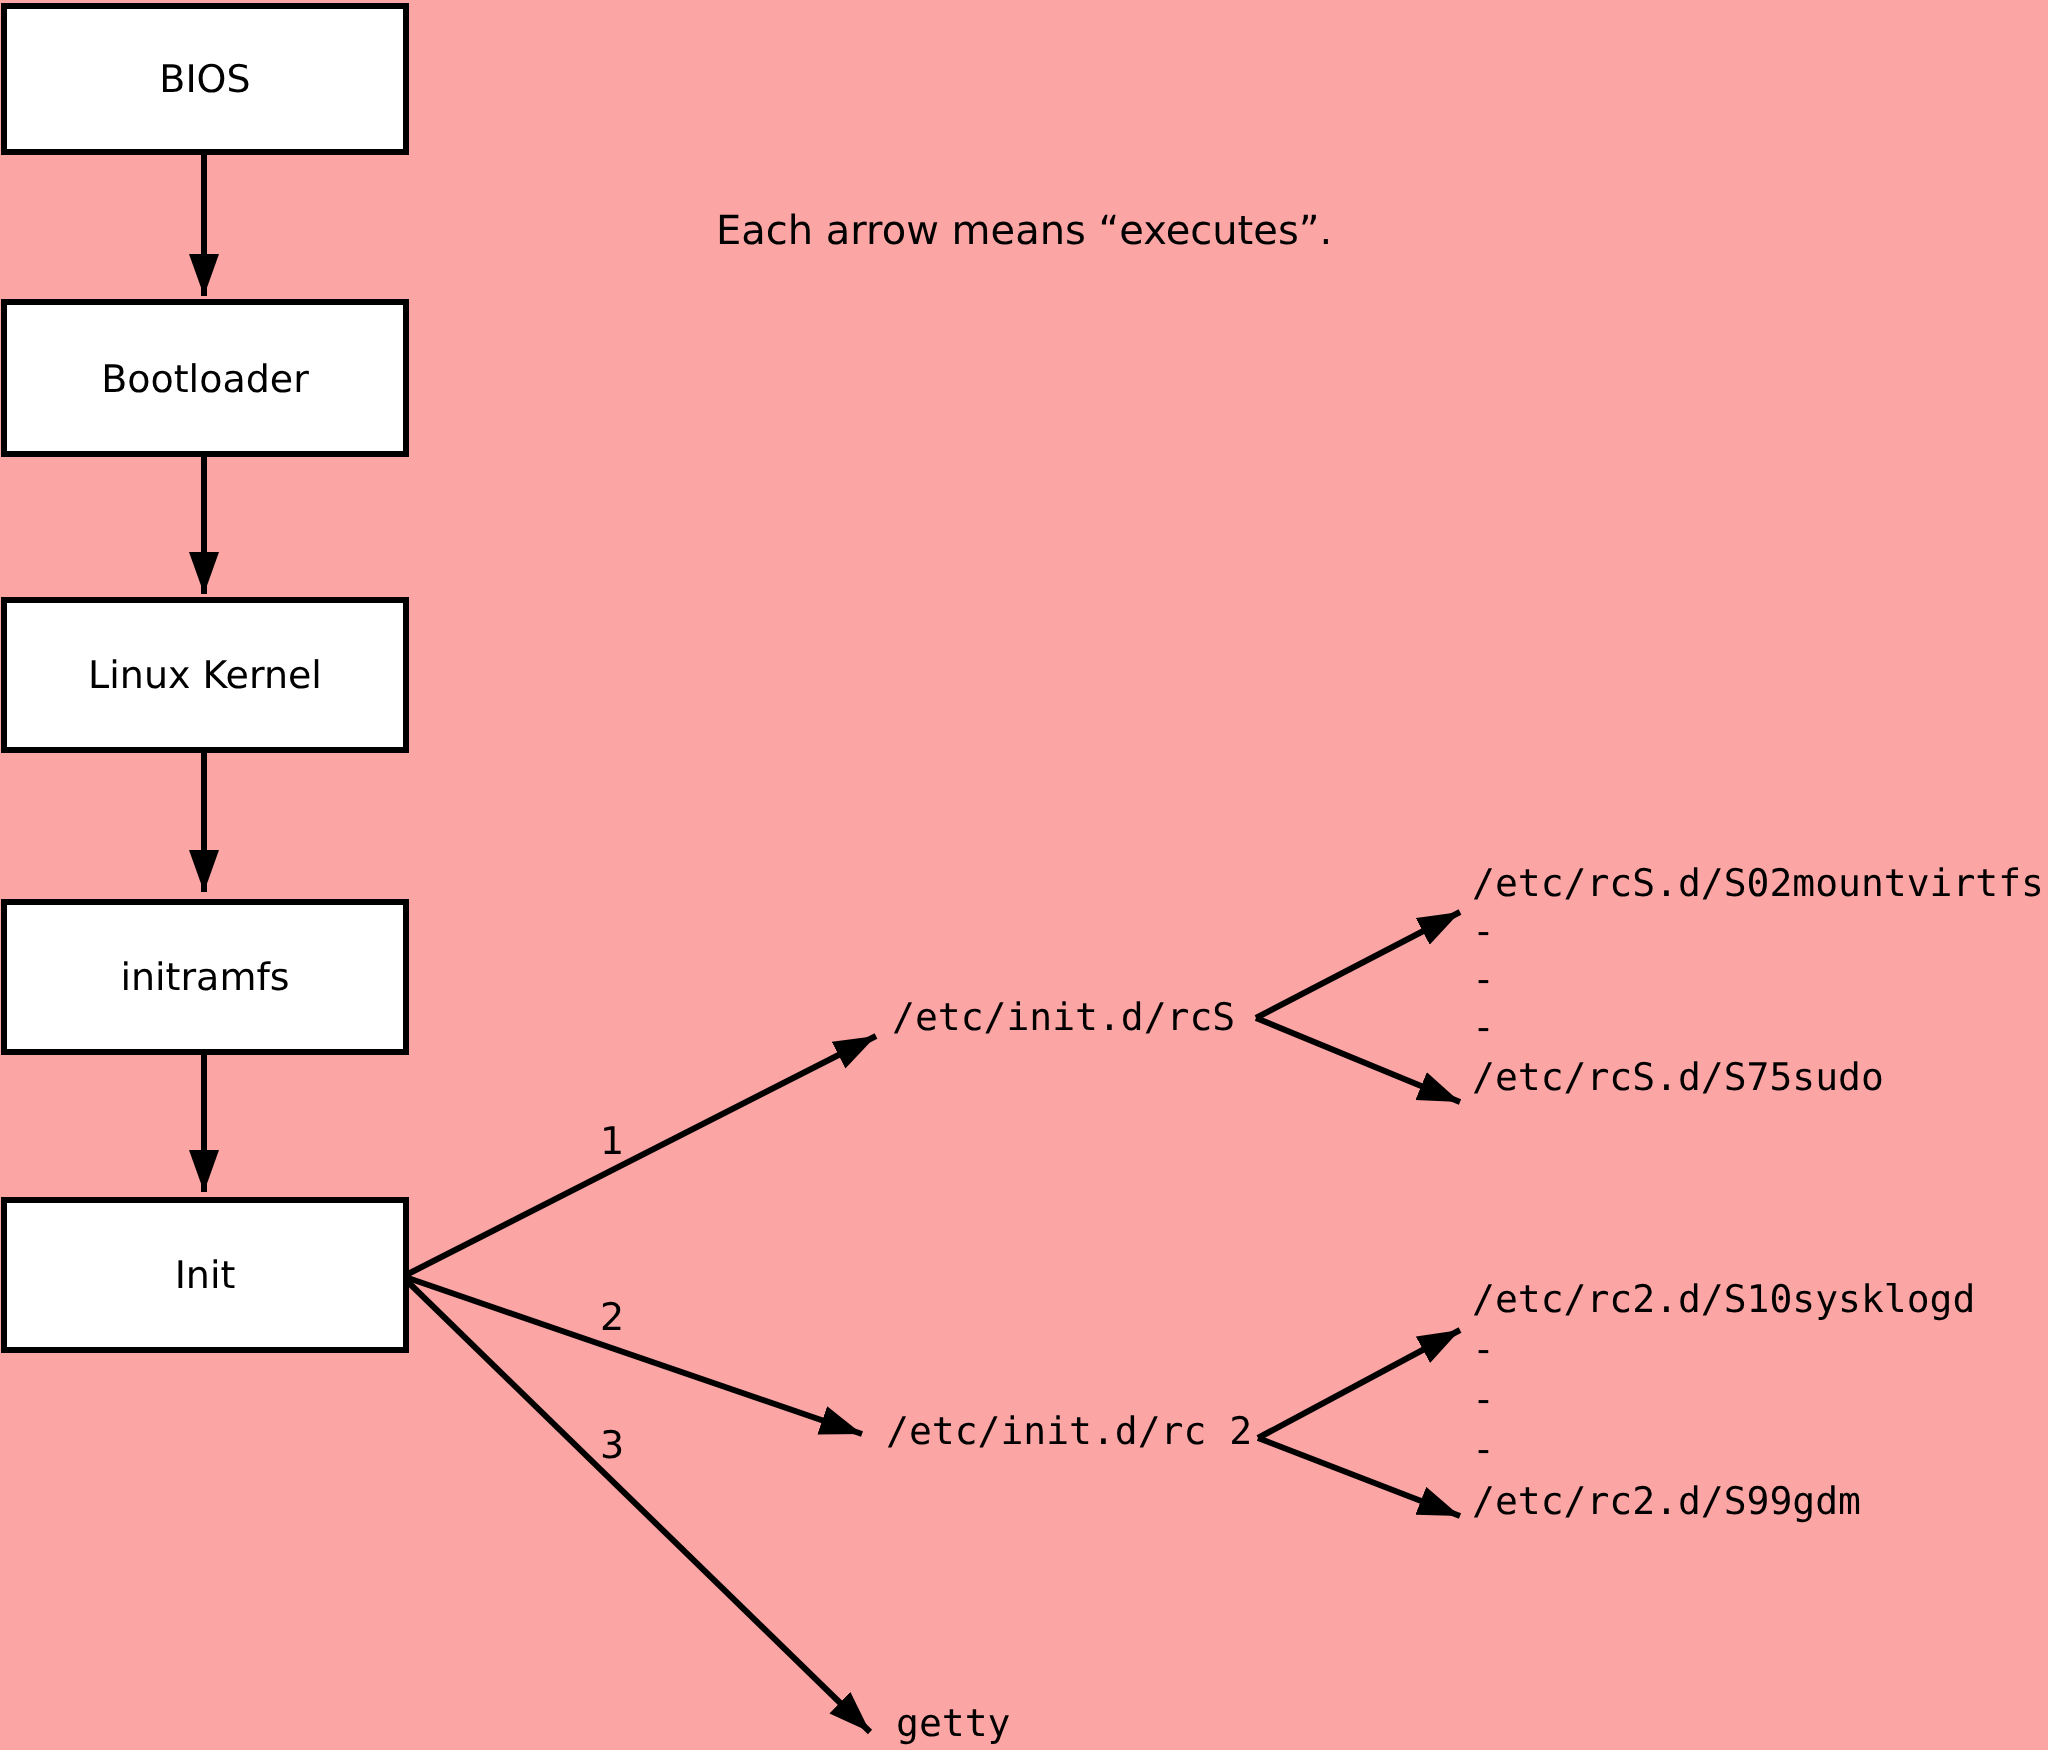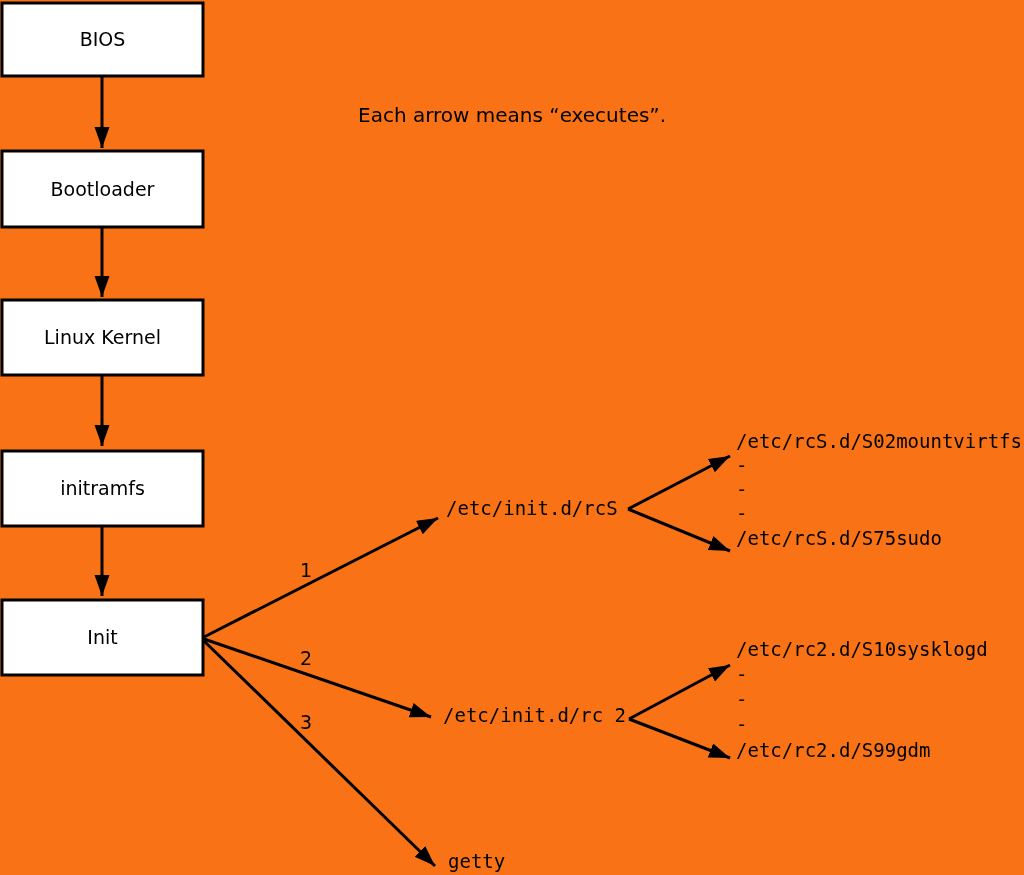--- a/index.html
+++ b/index.html
@@ -4,21 +4,21 @@
 <style>
   html, body {
     margin: 0;
     padding: 0;
     background: #ffffff;
   }
   .canvas {
     position: relative;
     width: 1024px;
     height: 875px;
-    background: #f97316;
+    background: #fca5a5;
     overflow: hidden;
   }
   svg { display: block; }
   .box {
     fill: #ffffff;
     stroke: #000000;
     stroke-width: 3;
   }
   .edge {
     stroke: #000000;

